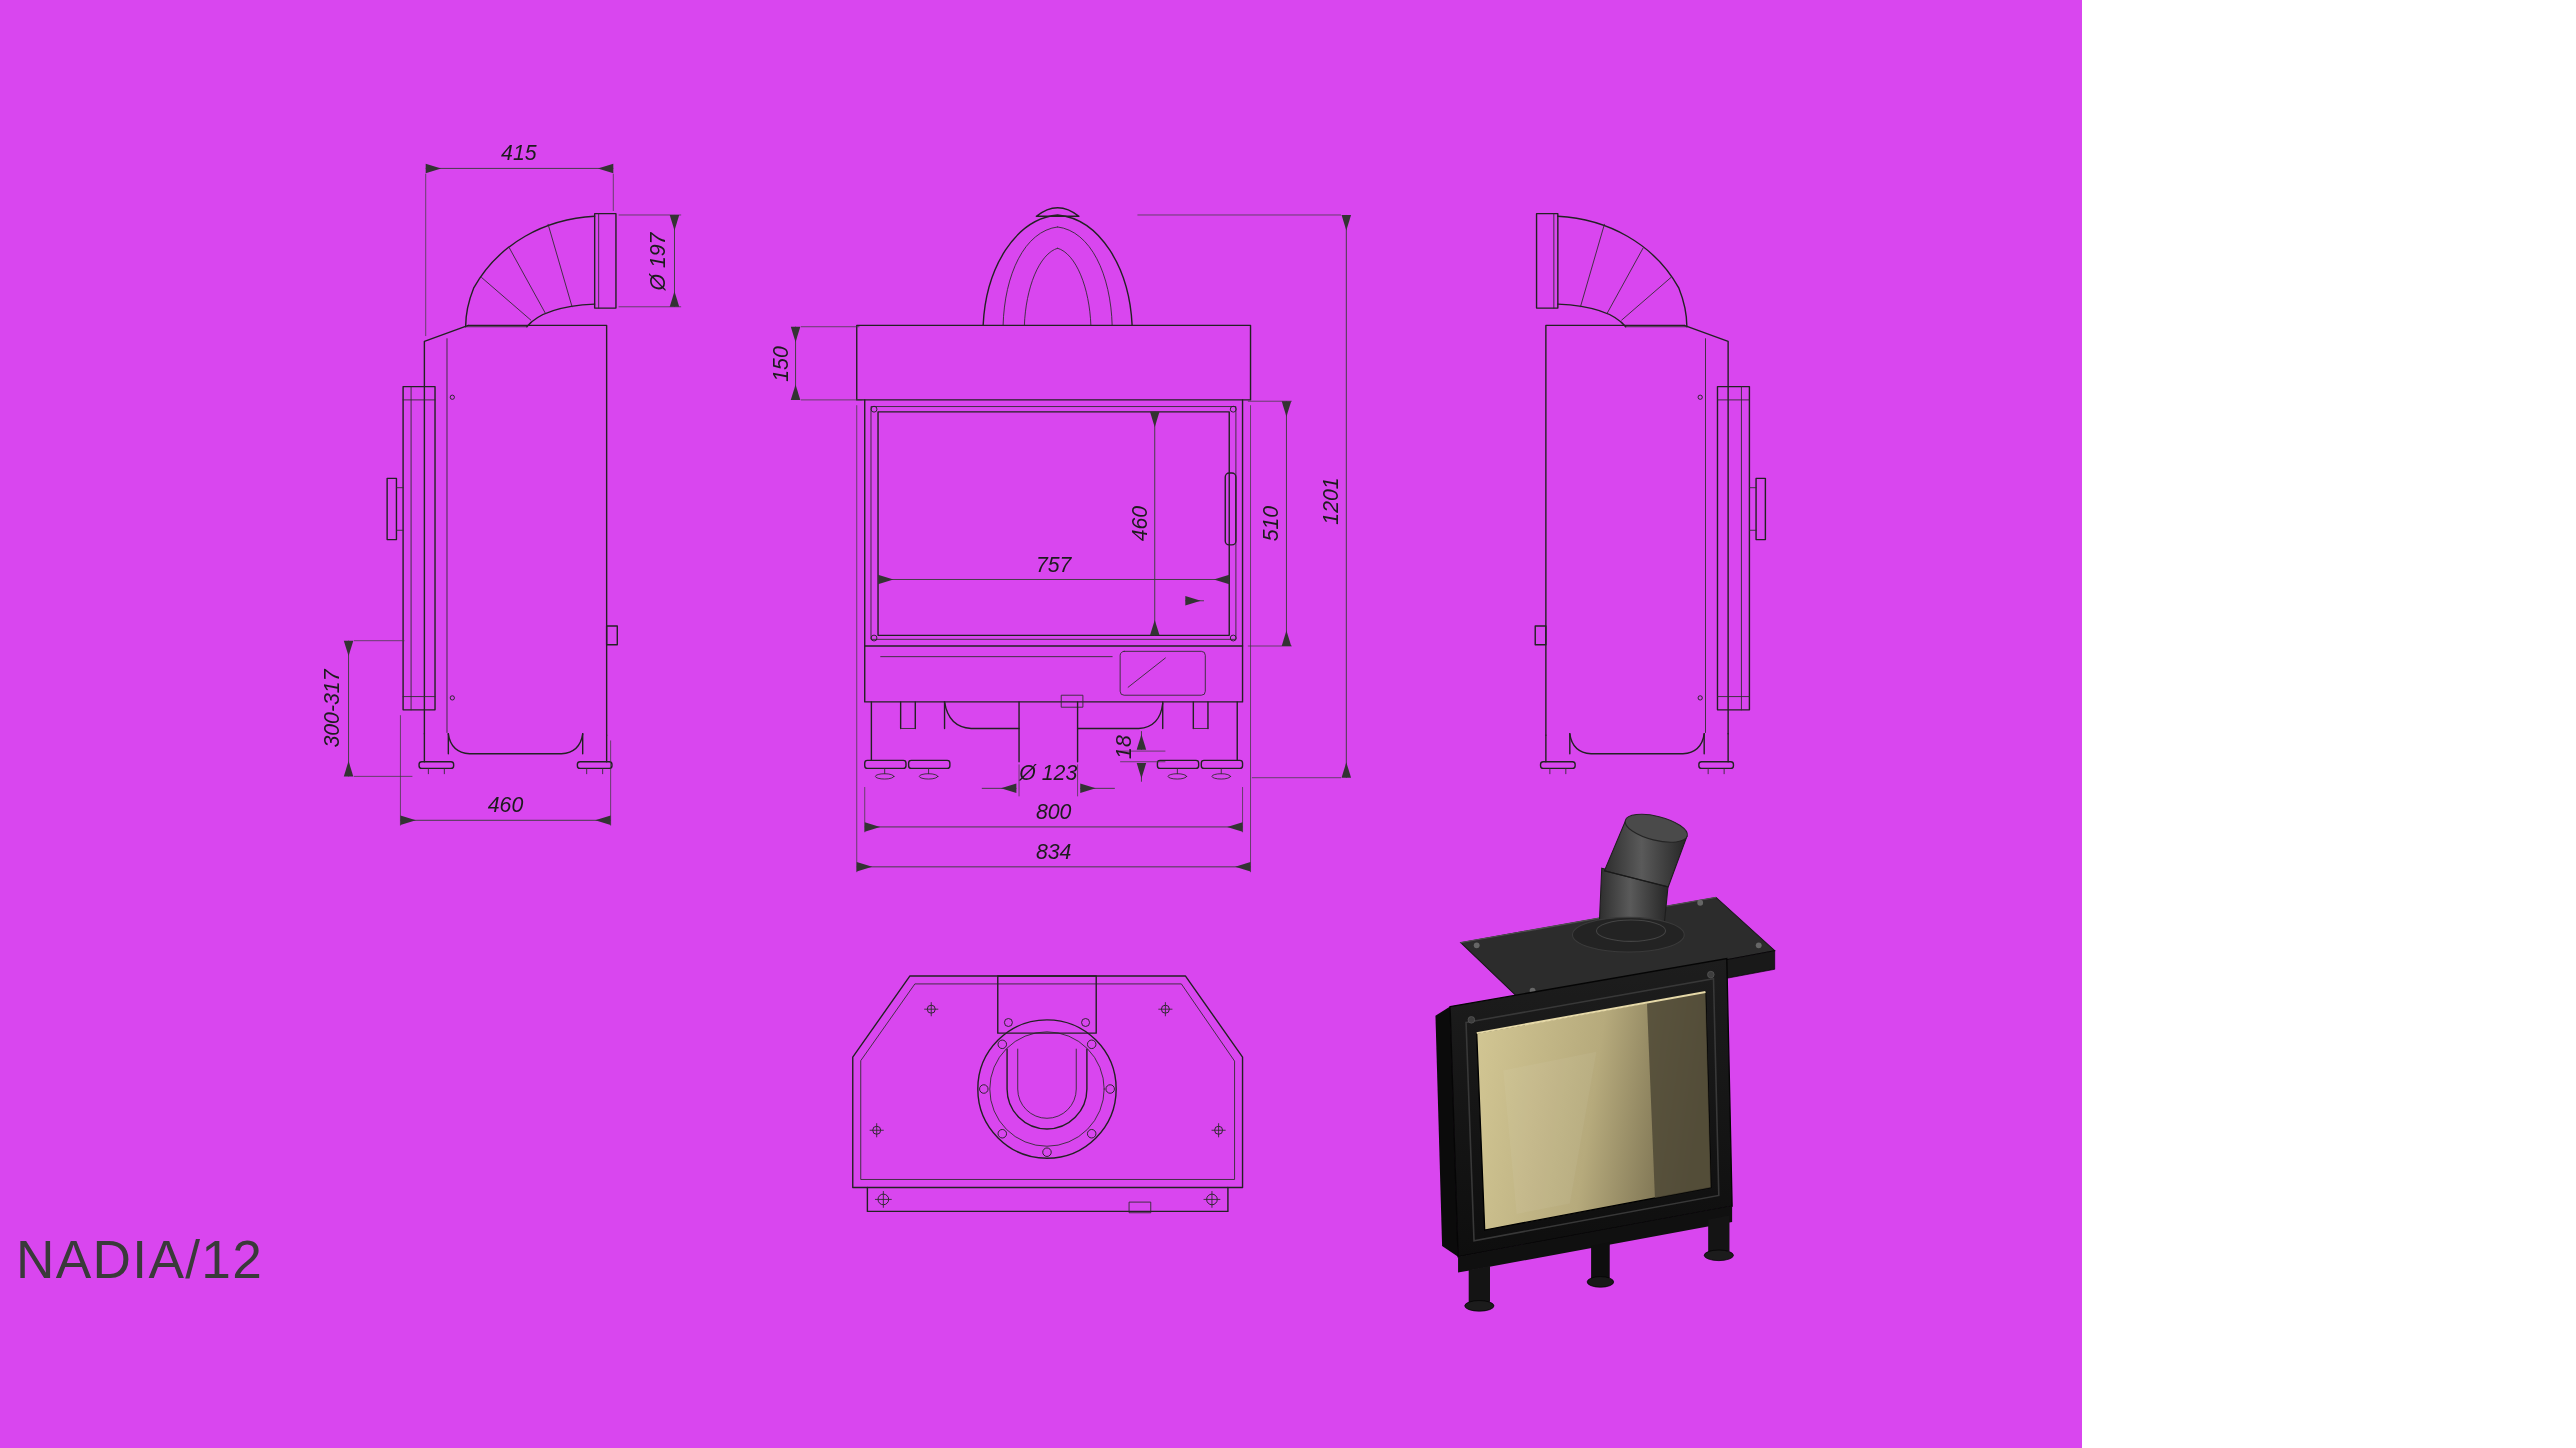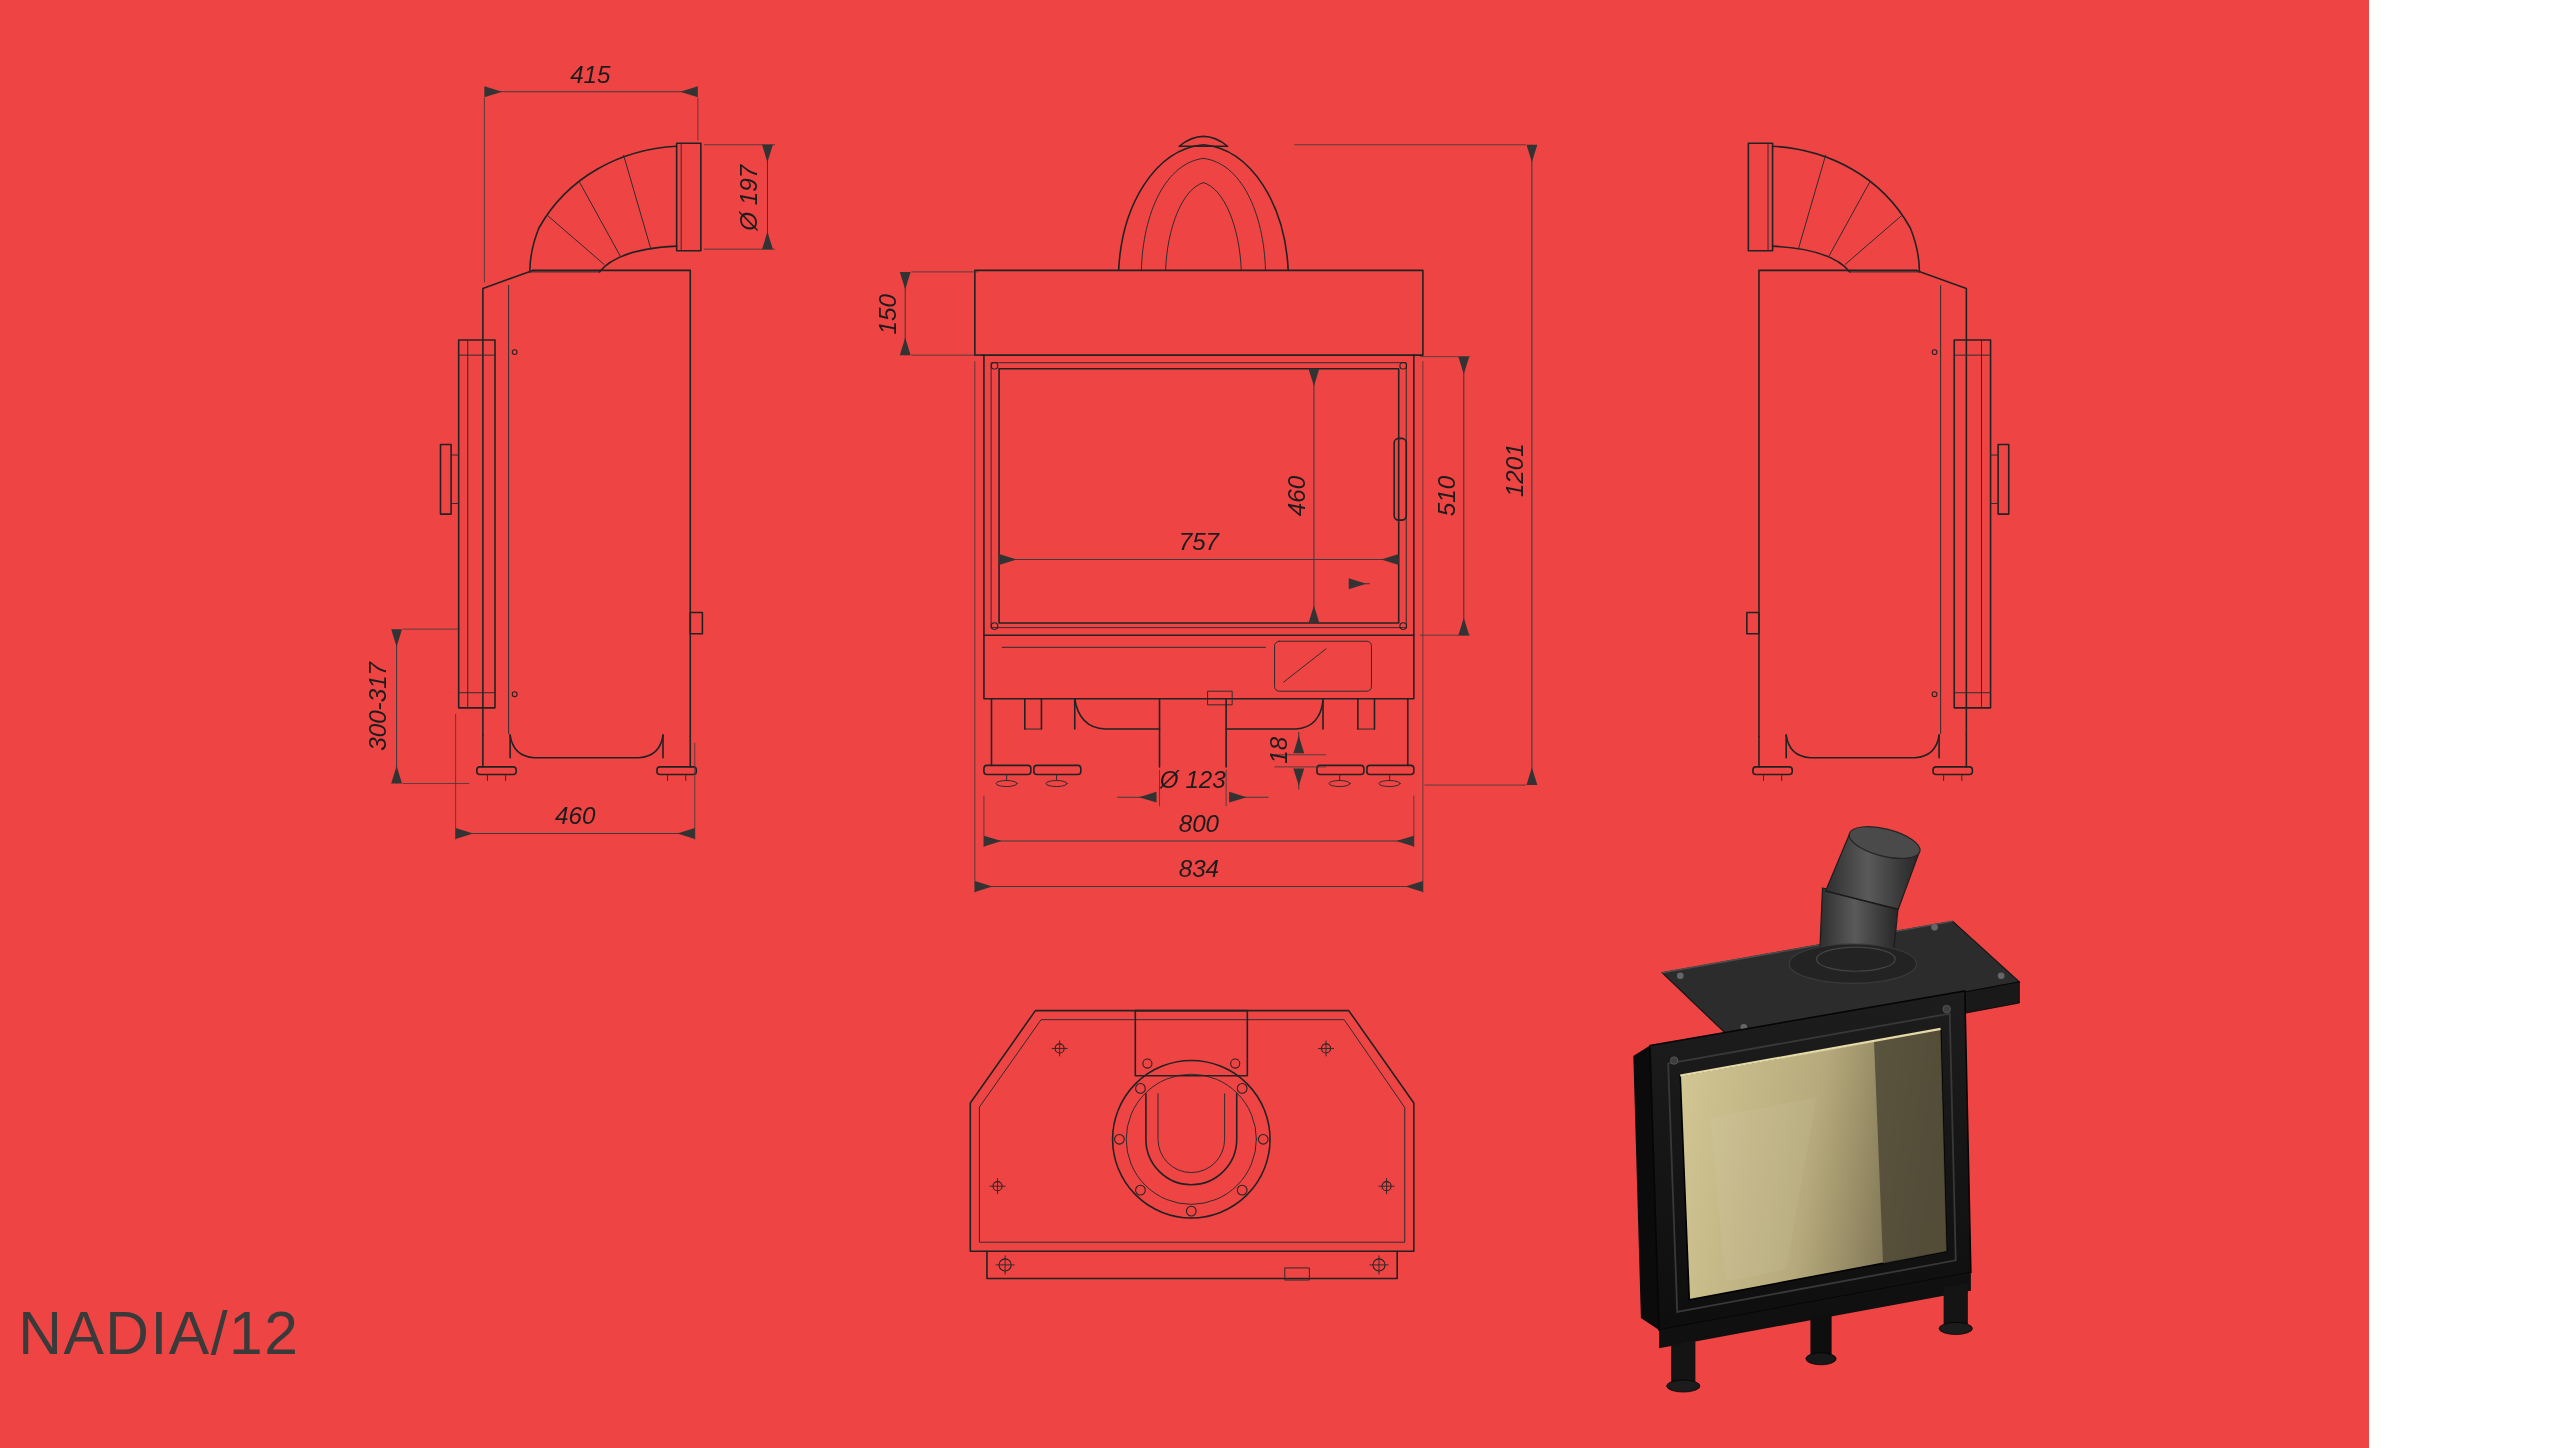--- a/index.html
+++ b/index.html
@@ -1,16 +1,16 @@
 <!DOCTYPE html>
 <html style="font-size:9.5px"><head>
 <meta charset="utf-8">
 <style>
   html,body{margin:0;padding:0;background:#ffffff;}
-  #canvas{position:relative;width:2369px;height:1449px;background:#ef4444;overflow:hidden;
+  #canvas{position:relative;width:2082px;height:1449px;background:#d946ef;overflow:hidden;
           font-family:"Liberation Sans",sans-serif;}
   #drawing{position:absolute;left:0;top:0;width:100%;height:100%;}
   
   .ln  {stroke:#222222;stroke-width:1.05;fill:none;stroke-linecap:round;stroke-linejoin:round;}
   .ln2 {stroke:#2c2c2c;stroke-width:0.65;fill:none;stroke-linecap:round;stroke-linejoin:round;}
   .dim {stroke:#3c3c3c;stroke-width:0.7;fill:none;}
   .ext {stroke:#3c3c3c;stroke-width:0.55;fill:none;}
   .scr {stroke:#222222;stroke-width:0.7;fill:none;}
   svg text{font-family:"Liberation Sans",sans-serif;}
   .dimtext{font-size:16px;font-style:italic;fill:#1c1c1c;text-anchor:middle;}

